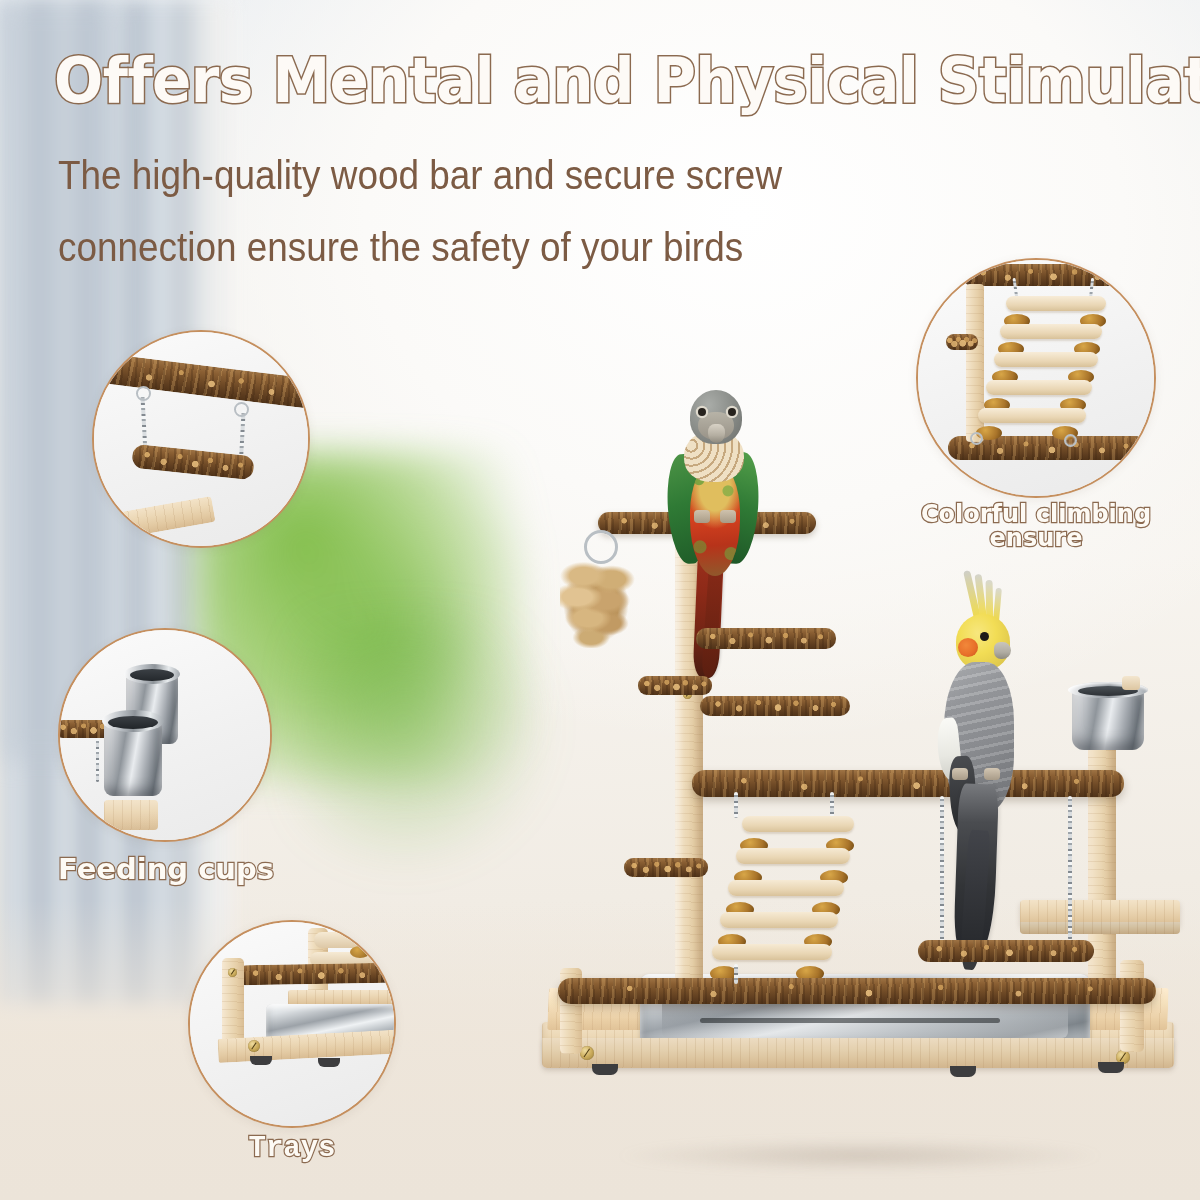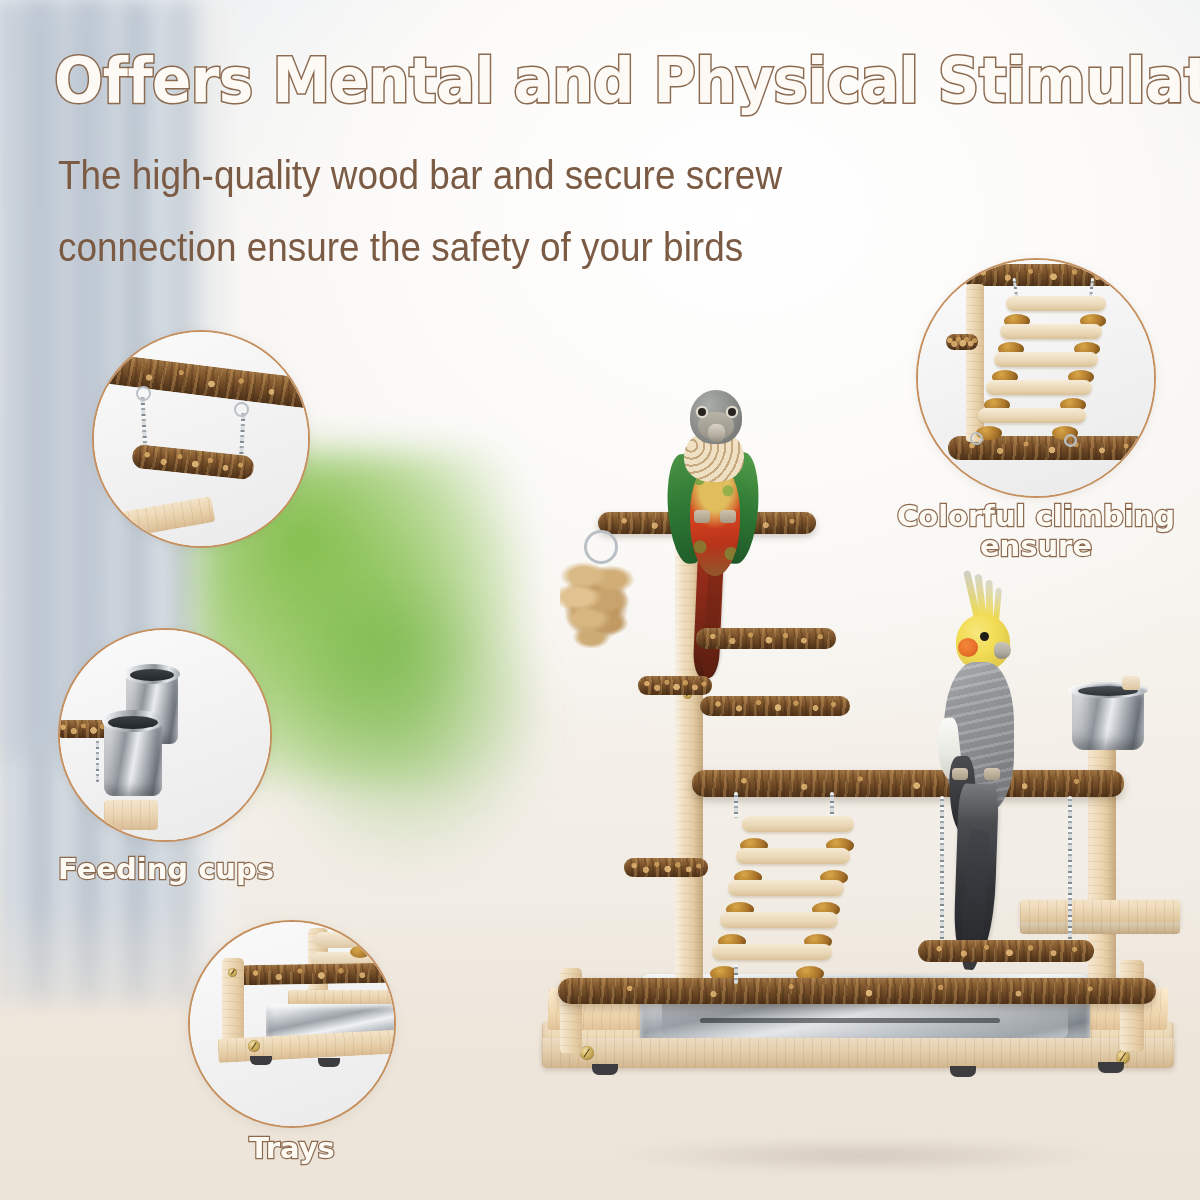--- a/index.html
+++ b/index.html
@@ -449,21 +449,21 @@
 
     <div style="position:absolute; left:76px; top:82px; width:136px; height:44px; border-radius:6px;
          background:linear-gradient(168deg,#fbfcfd 0%,#dde1e4 16%,#9ca2a8 38%,#eff2f4 54%,#b2b8bd 70%,#7c8389 86%,#e2e6e9 100%);
          box-shadow:inset 0 3px 5px rgba(255,255,255,.85), inset 0 -4px 9px rgba(60,66,72,.45);"></div>
 
     <div class="pine" style="position:absolute; left:28px; top:112px; width:190px; height:24px; border-radius:3px; transform:rotate(-3deg);"></div>
     <div class="screw" style="left:58px; top:118px; width:12px; height:12px;"></div>
     <div style="position:absolute; left:60px; top:134px; width:22px; height:9px; border-radius:0 0 6px 6px; background:#3d3d3f;"></div>
     <div style="position:absolute; left:128px; top:136px; width:22px; height:9px; border-radius:0 0 6px 6px; background:#3d3d3f;"></div>
   </div>
-  <div class="calloutLabel" style="left:188px; top:1134px; width:208px; font-size:29px;">Trays</div>
+  <div class="calloutLabel" style="left:188px; top:1134px; width:208px; font-size:29px;font-family:Liberation Mono, monospace;">Trays</div>
 
   <div class="inset" style="left:916px; top:258px; width:240px; height:240px;">
     <div class="inset-bg"></div>
 
     <div class="bark" style="position:absolute; left:44px; top:4px; width:176px; height:22px; border-radius:11px;"></div>
 
     <div class="bark" style="position:absolute; left:30px; top:176px; width:200px; height:24px; border-radius:12px;"></div>
 
     <div class="pineV" style="position:absolute; left:48px; top:24px; width:18px; height:158px; border-radius:4px;"></div>
 
@@ -488,18 +488,18 @@
     <div style="position:absolute; left:66px; top:138px; width:26px; height:14px; border-radius:50%; background:radial-gradient(circle at 36% 30%, #d8a647 0%, #a9742a 60%, #6d4713 100%);"></div>
     <div style="position:absolute; left:142px;top:138px; width:26px; height:14px; border-radius:50%; background:radial-gradient(circle at 36% 30%, #d8a647 0%, #a9742a 60%, #6d4713 100%);"></div>
 
     <div style="position:absolute; left:60px; top:148px; width:108px; height:15px; border-radius:8px; background:linear-gradient(180deg,#f7ecd8 0%,#e9d6b4 62%,#d8c199 100%); box-shadow:0 2px 2px rgba(140,112,78,.22);"></div>
     <div style="position:absolute; left:58px; top:166px; width:26px; height:14px; border-radius:50%; background:radial-gradient(circle at 36% 30%, #d8a647 0%, #a9742a 60%, #6d4713 100%);"></div>
     <div style="position:absolute; left:134px;top:166px; width:26px; height:14px; border-radius:50%; background:radial-gradient(circle at 36% 30%, #d8a647 0%, #a9742a 60%, #6d4713 100%);"></div>
 
     <div class="ring" style="left:52px; top:172px; width:13px; height:13px; border-width:2.2px;"></div>
     <div class="ring" style="left:146px; top:174px; width:13px; height:13px; border-width:2.2px;"></div>
   </div>
-  <div class="calloutLabel" style="left:896px; top:502px; width:280px; font-size:29px;">
+  <div class="calloutLabel" style="left:896px; top:502px; width:280px; font-size:24px;">
     <div>Colorful climbing</div>
     <div>ensure</div>
   </div>
 
 </div>
 
 </body></html>

